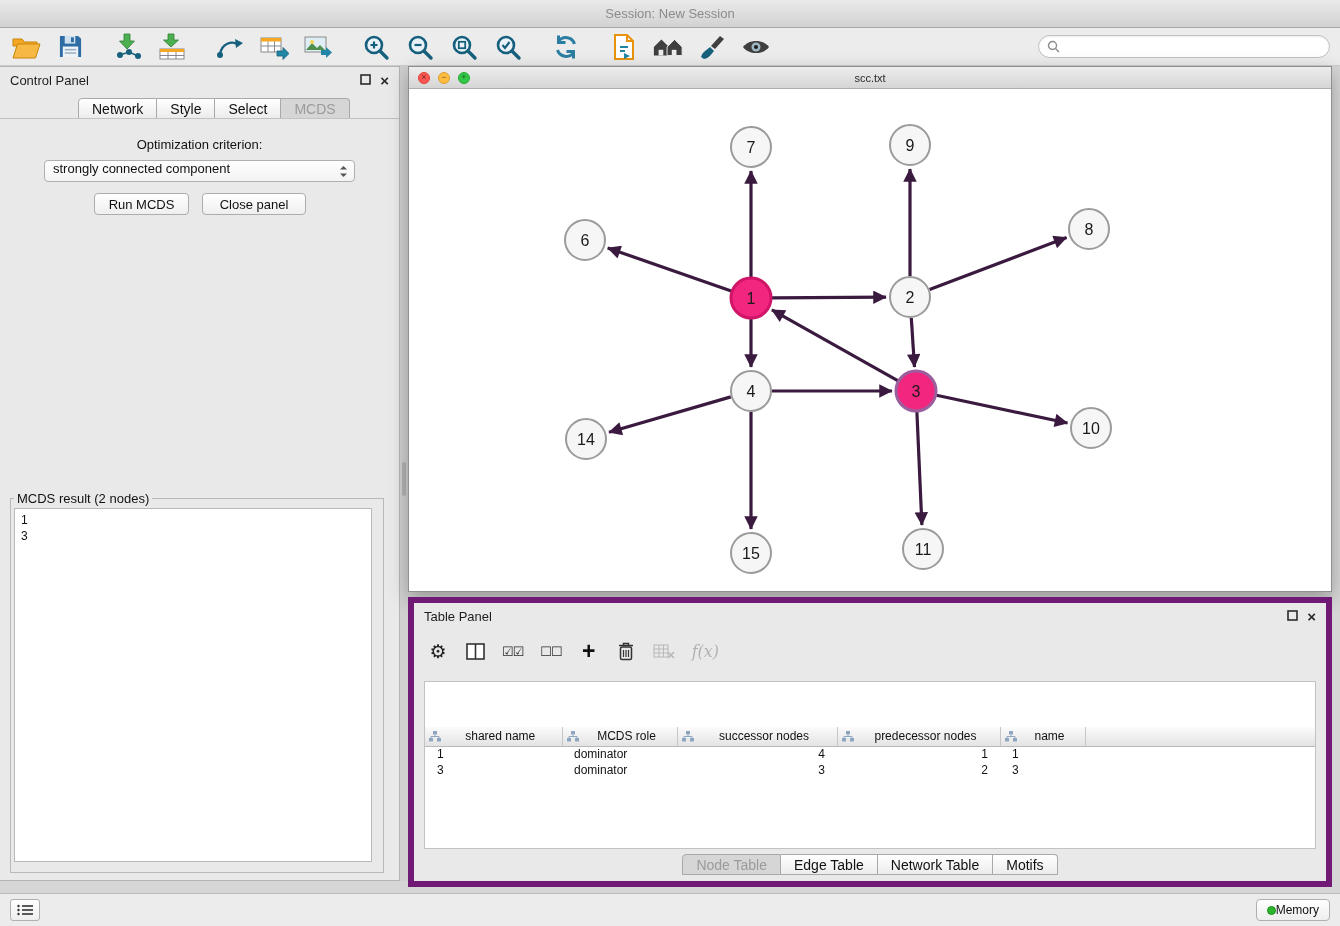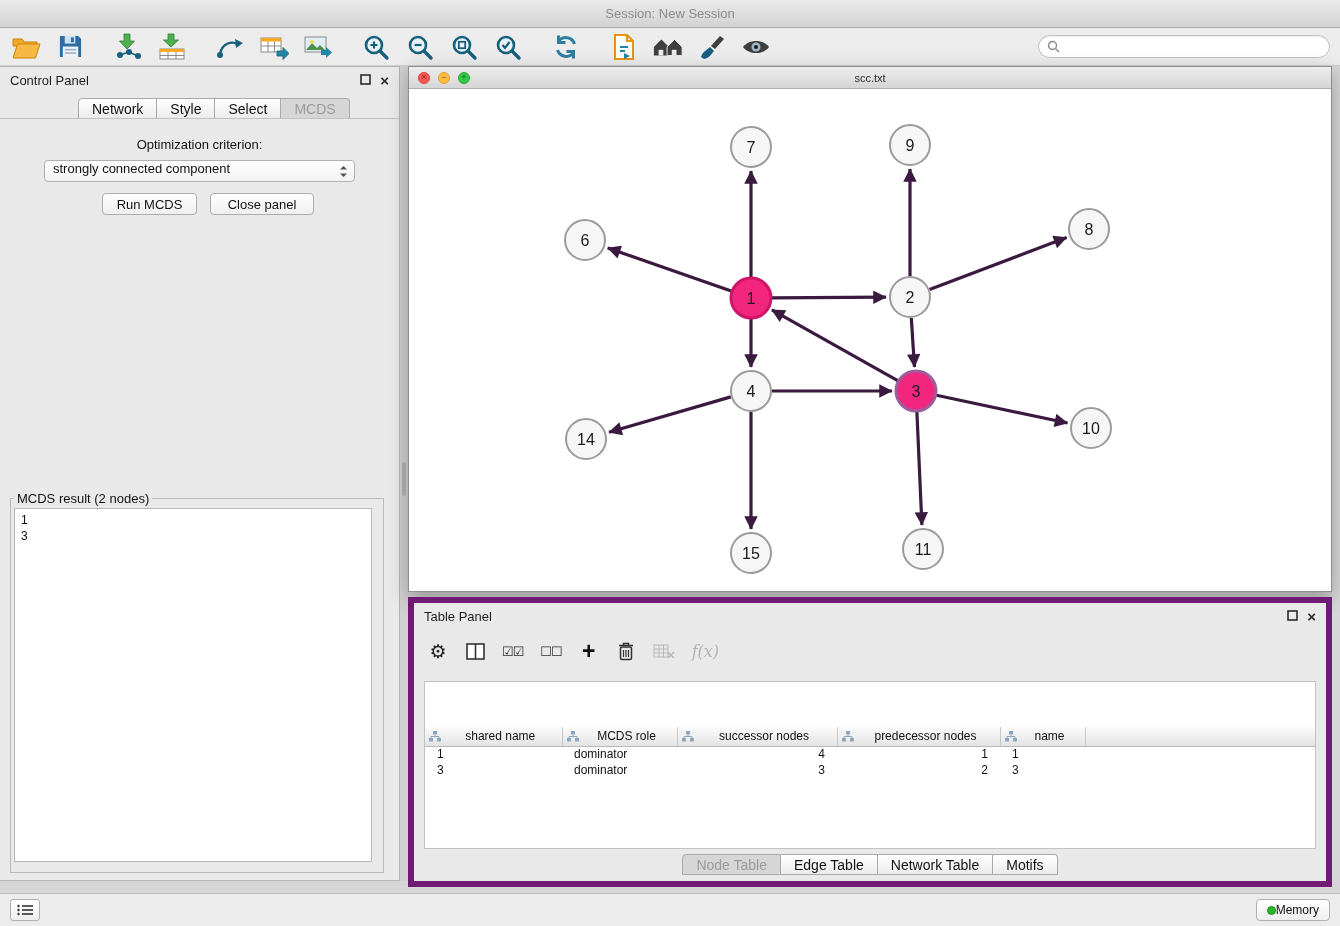--- a/index.html
+++ b/index.html
@@ -68,21 +68,21 @@
   .opt-label { position:absolute; left:0; right:0; top:70px; text-align:center; font-size:13px; color:#111; }
   .dropdown {
     position:absolute; left:44px; top:93px; width:311px; height:22px;
     background:linear-gradient(#ffffff,#f3f3f3); border:1px solid #b0b0b0; border-radius:4px;
     display:flex; padding:0 6px 0 8px; font-size:13px; color:#111;
   }
   .dropdown .dd-arrows { margin-left:auto; display:flex; align-items:center; }
   .btn {
     position:absolute; height:22px; border:1px solid #adadad; border-radius:4px;
     background:linear-gradient(#ffffff,#efefef); font-size:13px; color:#111;
-    font-family:"Liberation Sans", sans-serif; padding:0 12px;margin-left:8px;
+    font-family:"Liberation Sans", sans-serif; padding:0 12px;
   }
   .btn-run { left:94px; top:126px; width:95px; }
   .btn-close { left:202px; top:126px; width:104px; }
   .result-fieldset {
     position:absolute; left:10px; top:424px; width:374px; height:382px;
     border:1px solid #b9b9b9;
   }
   .result-fieldset legend { font-size:13px; color:#111; margin-left:3px; padding:0 3px; }
   .result-list {
     position:absolute; left:3px; right:11px; top:2px; bottom:4px;

